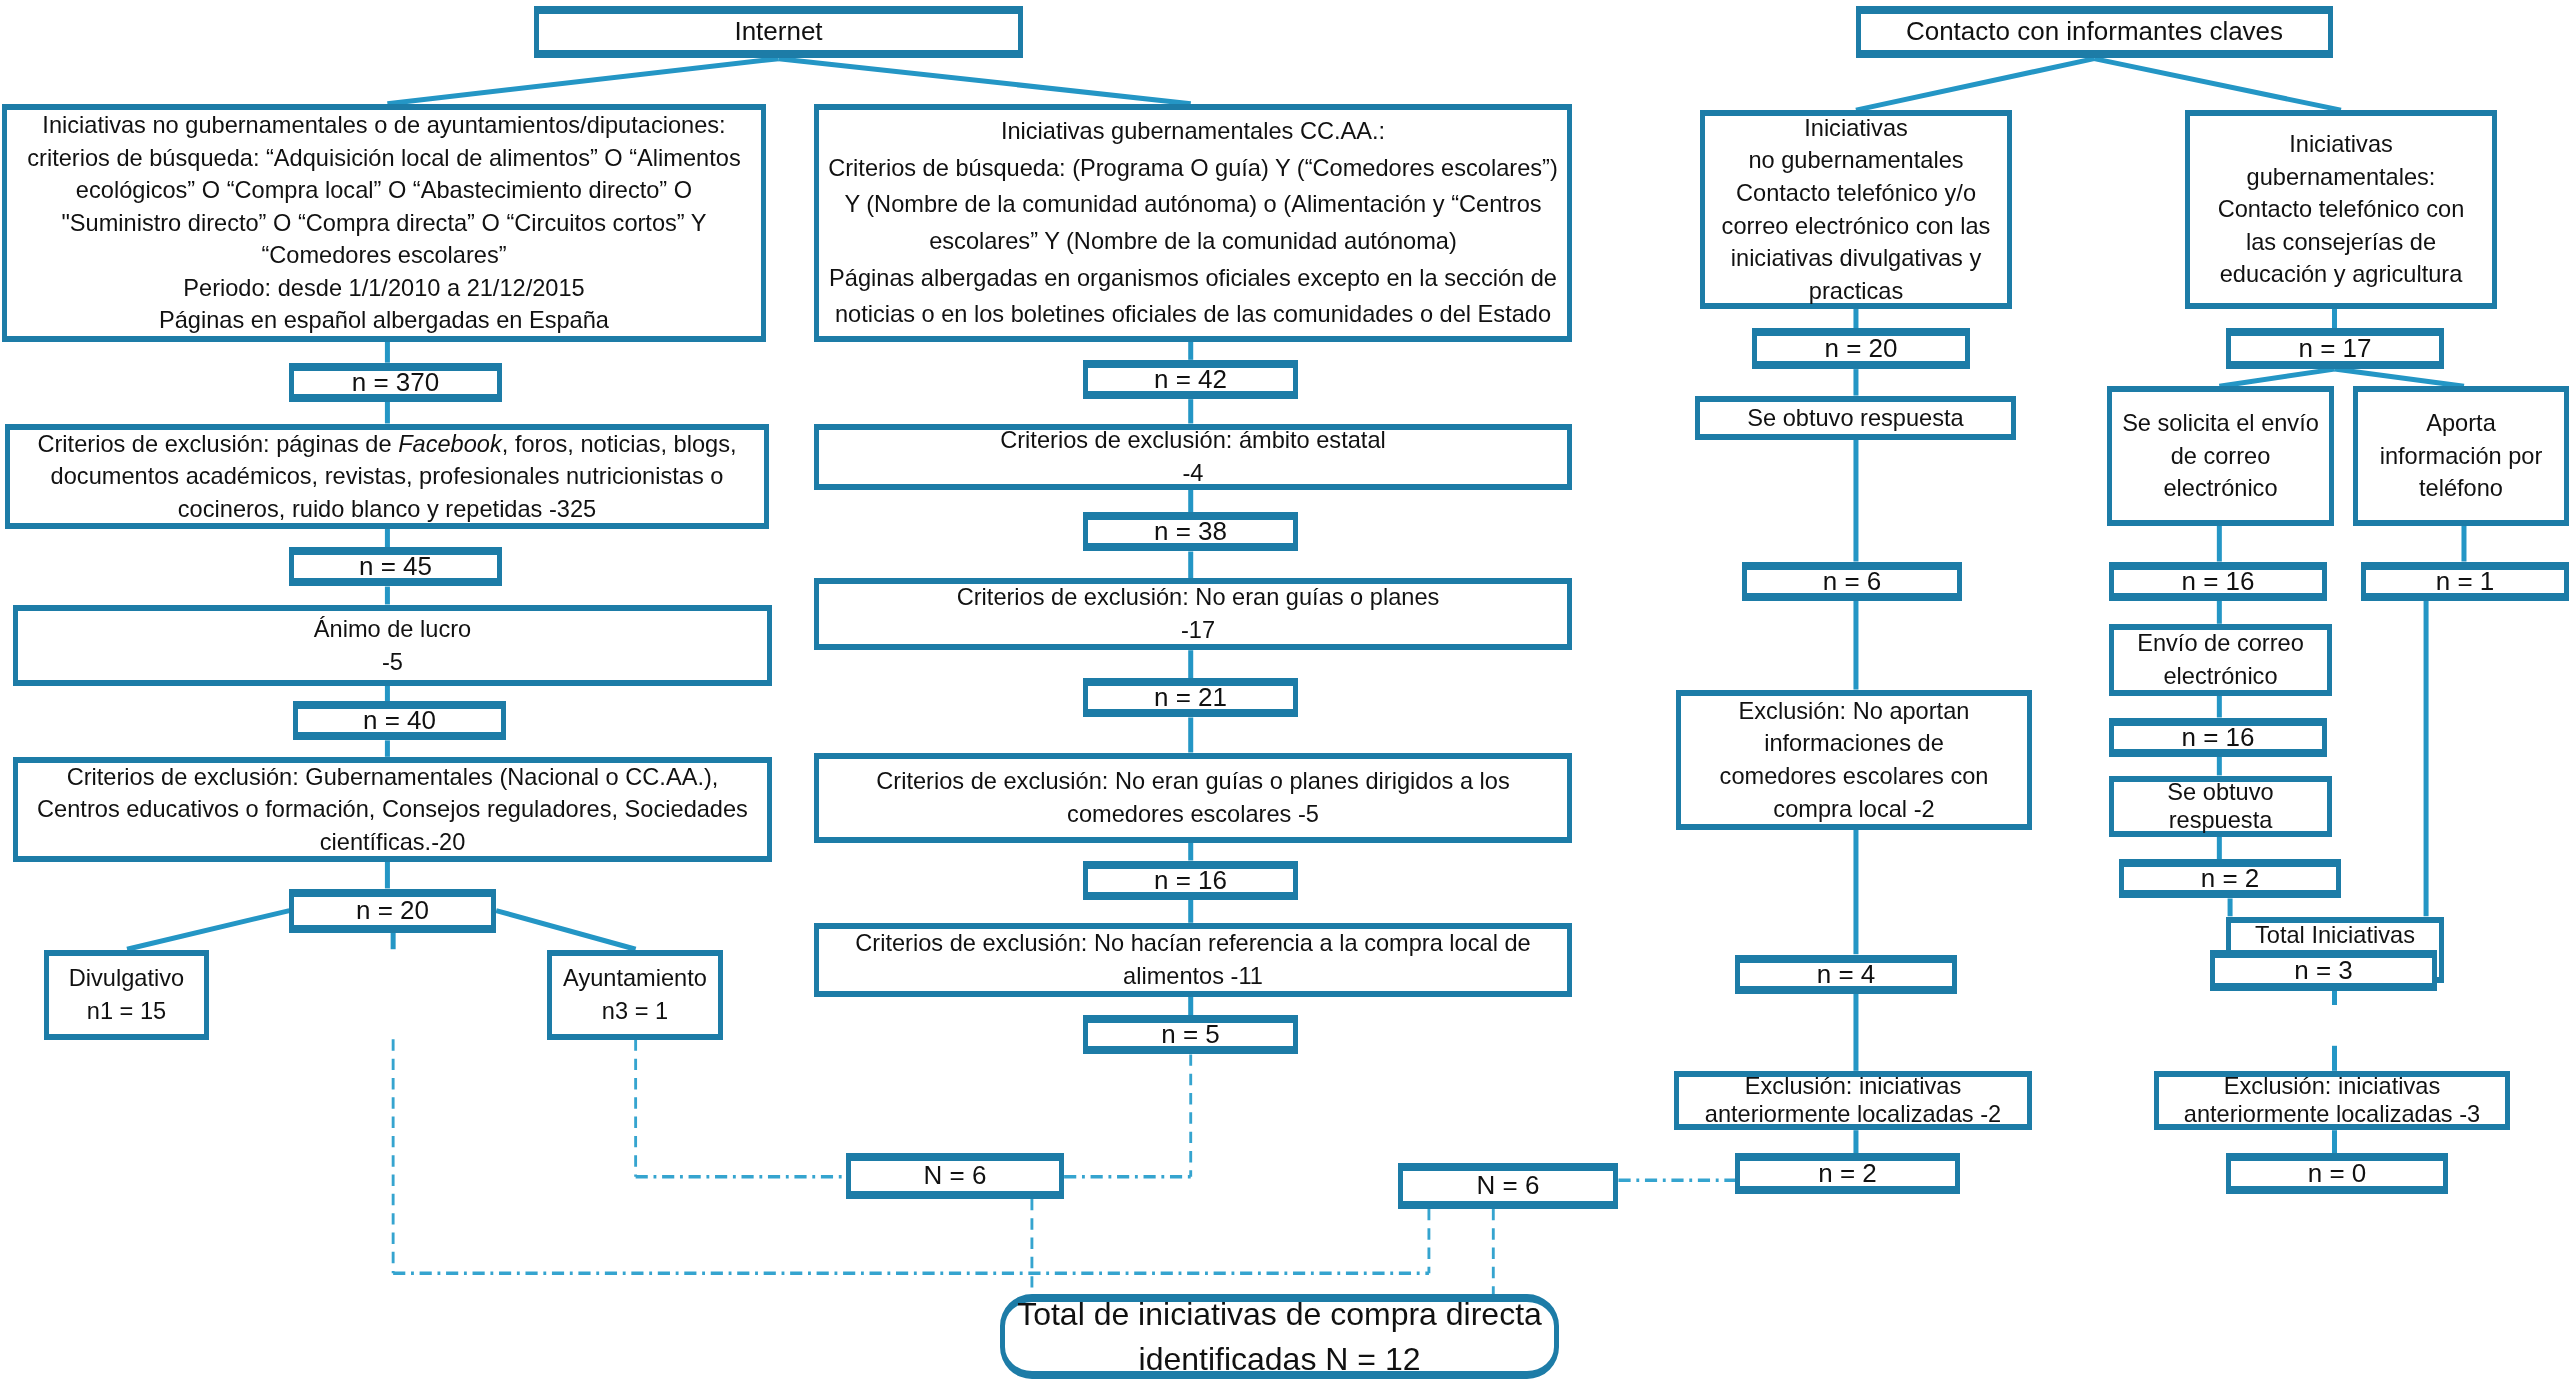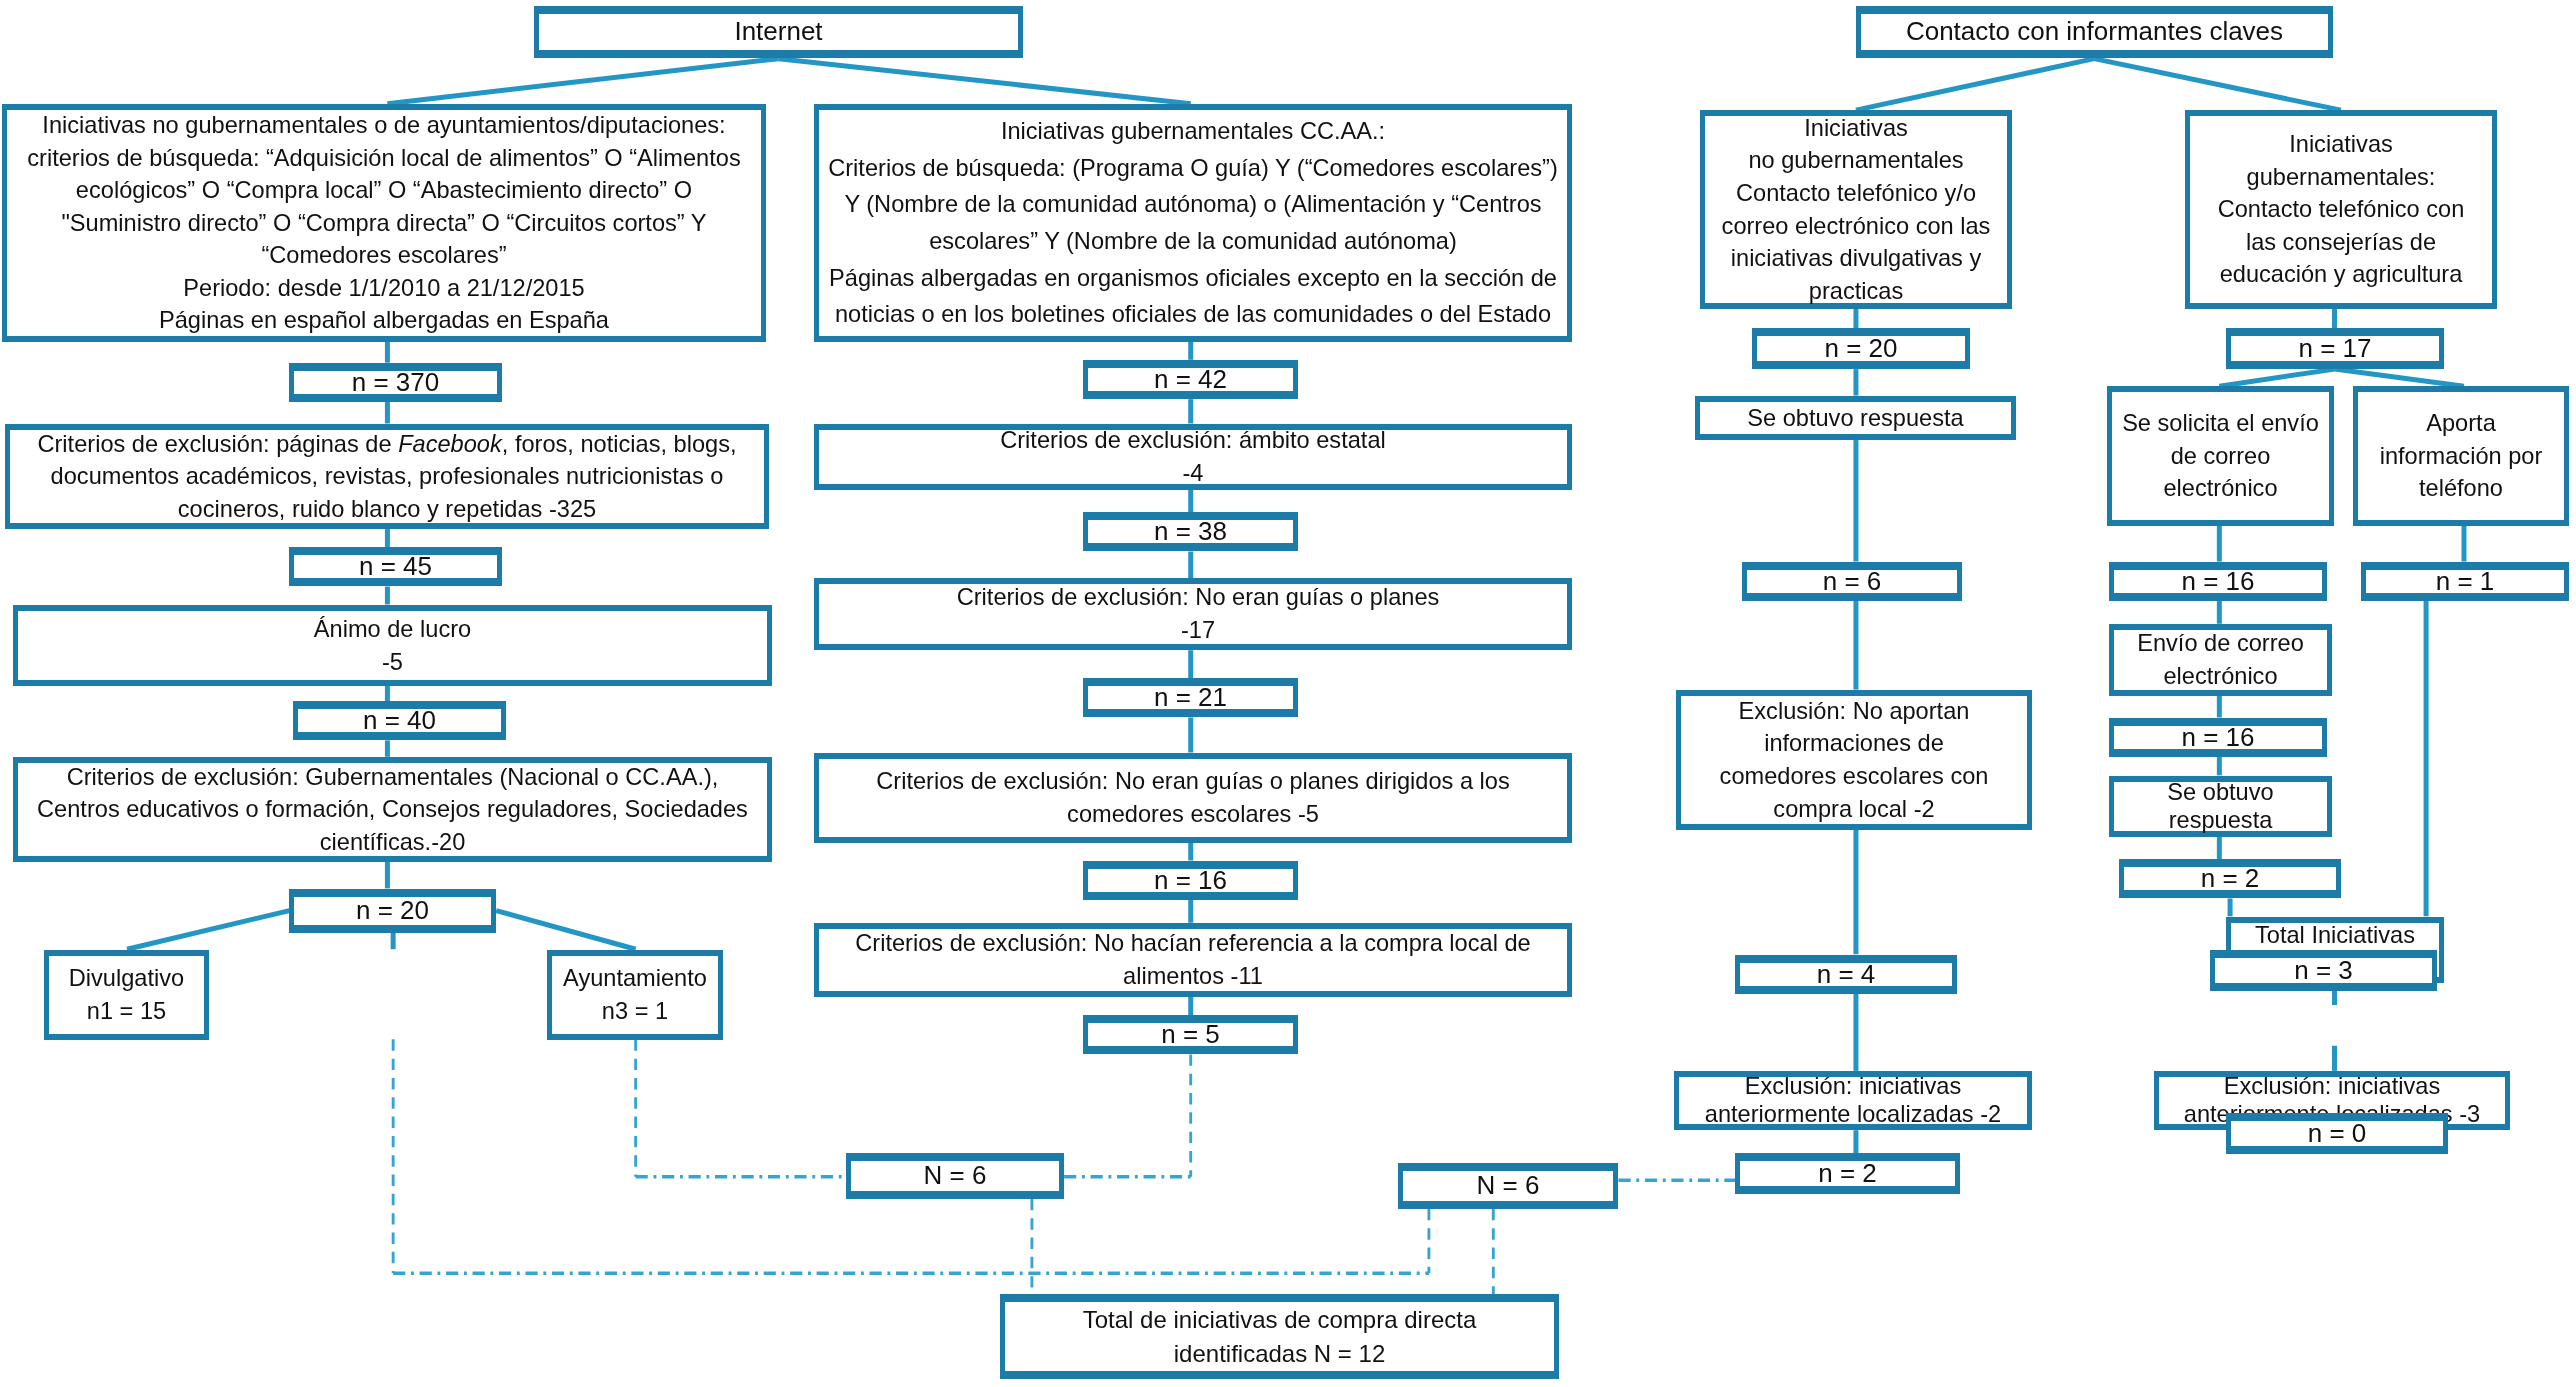--- a/index.html
+++ b/index.html
@@ -238,27 +238,27 @@
       <div class="ln">Total Iniciativas</div>
       <div class="ln">localizadas</div>
     </div>
     <div class="box n" style="left: 2210px; top: 950px; width: 227px; height: 41px; border-color: rgb(29, 124, 167); border-width: 8.6px 5px; font-size: 26px; line-height: 1.38;">
       <div class="ln">n = 3</div>
     </div>
     <div class="box" style="left: 2154px; top: 1071px; width: 356px; height: 59px; border-color: rgb(29, 124, 167); border-width: 6.4px 5.7px; font-size: 23.6px; line-height: 1.18;">
       <div class="ln">Exclusión: iniciativas</div>
       <div class="ln">anteriormente localizadas -3</div>
     </div>
-    <div class="box n" style="left: 2226px; top: 1113px; width: 222px; height: 41px; border-color: rgb(29, 124, 167); border-width: 8.6px 5px; font-size: 26px; line-height: 1.38;">
+    <div class="box n" style="left: 2226px; top: 1153px; width: 222px; height: 41px; border-color: rgb(29, 124, 167); border-width: 8.6px 5px; font-size: 26px; line-height: 1.38;">
       <div class="ln">n = 0</div>
     </div>
     <div class="box n" style="left: 846px; top: 1153px; width: 218px; height: 46px; border-color: rgb(29, 124, 167); border-width: 8.6px 5px; font-size: 26px; line-height: 1.38;">
       <div class="ln">N = 6</div>
     </div>
     <div class="box n" style="left: 1398px; top: 1163px; width: 220px; height: 46px; border-color: rgb(29, 124, 167); border-width: 8.6px 5px; font-size: 26px; line-height: 1.38;">
       <div class="ln">N = 6</div>
     </div>
-    <div class="box n" style="left: 1000px; top: 1294px; width: 559px; height: 85px; border-color: rgb(29, 124, 167); border-width: 8.6px 5px; font-size: 24px; line-height: 1.4;">
+    <div class="box n" style="left: 1000px; top: 1294px; width: 559px; height: 85px; border-color: rgb(29, 124, 167); border-width: 8.6px 5px; font-size: 32px; line-height: 1.4; border-radius: 32px;">
       <div class="ln">Total de iniciativas de compra directa</div>
       <div class="ln">identificadas N = 12</div>
     </div>
   </div>
 
 
 </body></html>

